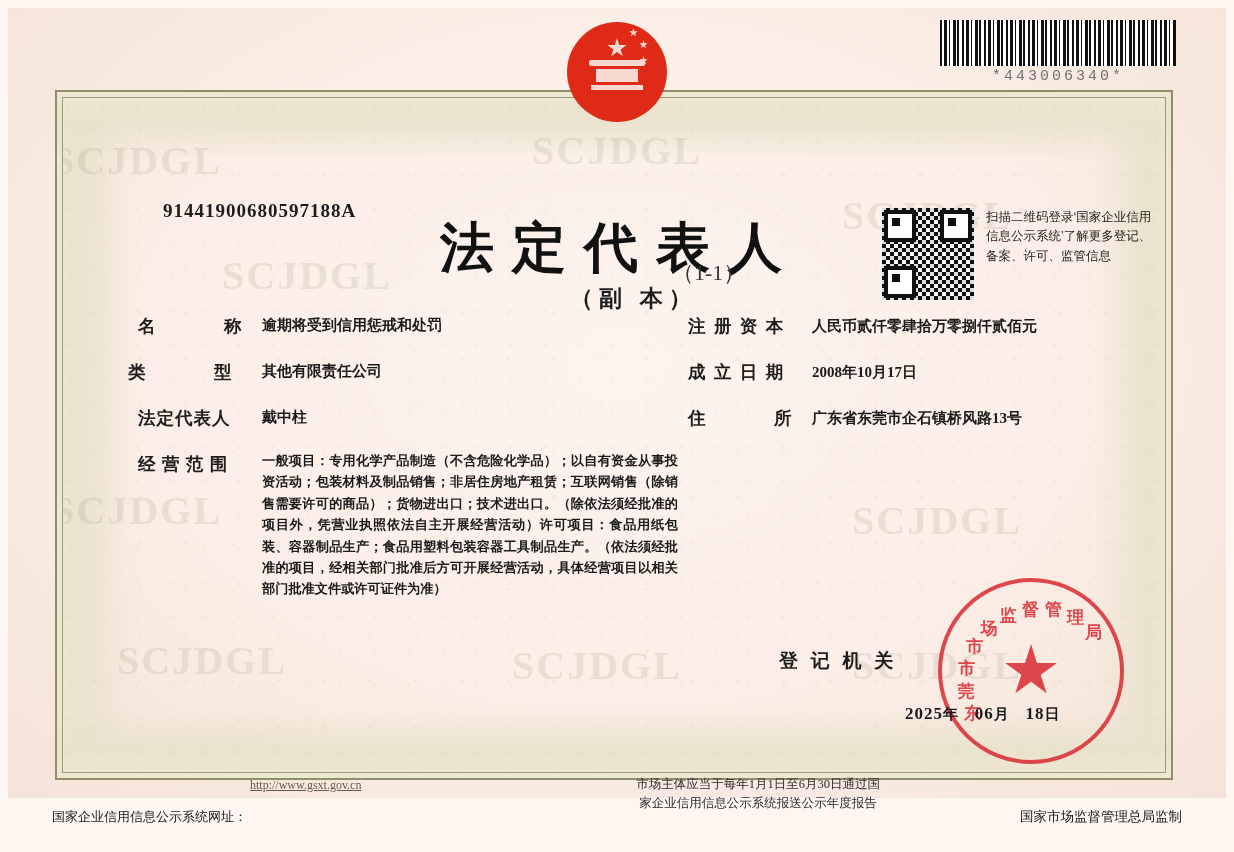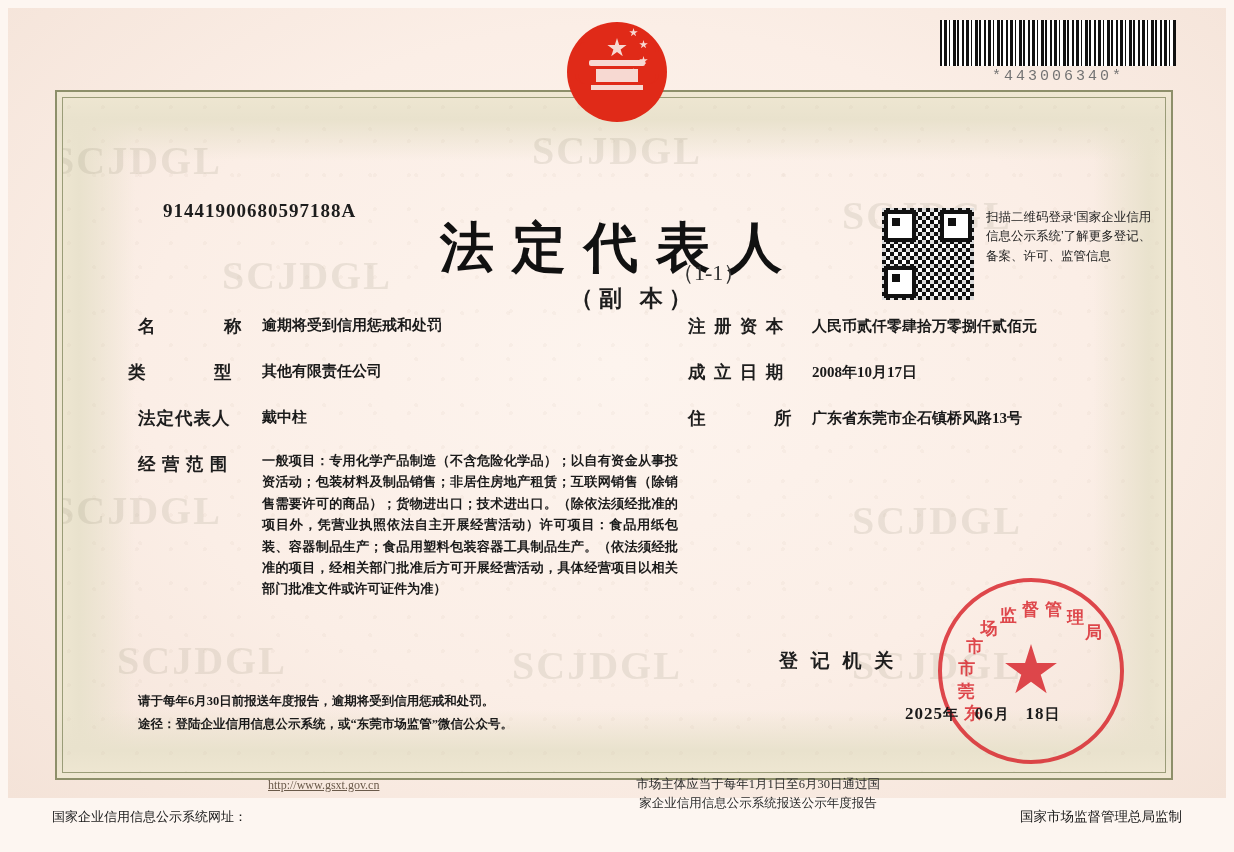--- a/index.html
+++ b/index.html
@@ -298,21 +298,21 @@
     left: 138px; top: 690px;
     width: 520px;
     font-size: 12.5px;
     line-height: 1.8;
     color: #1a1a1a;
     font-weight: bold;
   }
 
   .gsxt-url {
     position: absolute;
-    left: 268px; top: 778px;
+    left: 250px; top: 778px;
     font-size: 12px;
     color: #6a5a4a;
     text-decoration: underline;
     font-family: "Liberation Serif", serif;
   }
   .bottom-mid {
     position: absolute;
     left: 608px; top: 775px;
     width: 300px;
     text-align: center;
@@ -449,24 +449,20 @@
       <span style="transform: rotate(47deg)  translate(0,-74px) rotate(-47deg);">局</span>
     </div>
   </div>
 
   <div class="date-line">
     <span>2025</span><span class="unit">年</span>
     &nbsp;&nbsp;<span>06</span><span class="unit">月</span>
     &nbsp;&nbsp;<span>18</span><span class="unit">日</span>
   </div>
 
-  <div class="notes">
-    <div>请于每年6月30日前报送年度报告，逾期将受到信用惩戒和处罚。</div>
-    <div>途径：登陆企业信用信息公示系统，或“东莞市场监管”微信公众号。</div>
-  </div>
 
   <a class="gsxt-url" href="#">http://www.gsxt.gov.cn</a>
   <div class="bottom-mid">
     <div>市场主体应当于每年1月1日至6月30日通过国</div>
     <div>家企业信用信息公示系统报送公示年度报告</div>
   </div>
 
   <div class="footer-left">国家企业信用信息公示系统网址：</div>
   <div class="footer-right">国家市场监督管理总局监制</div>
 

